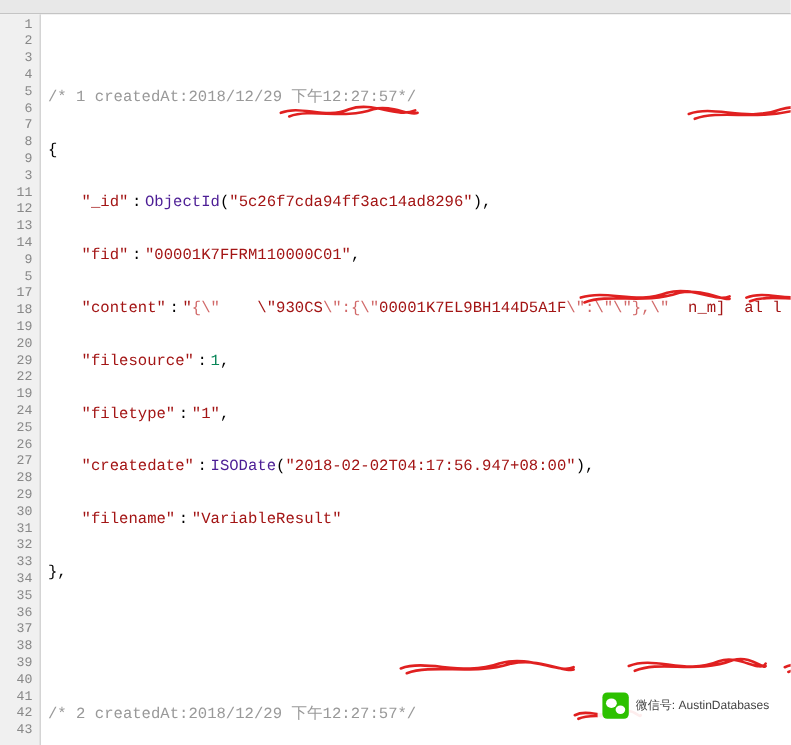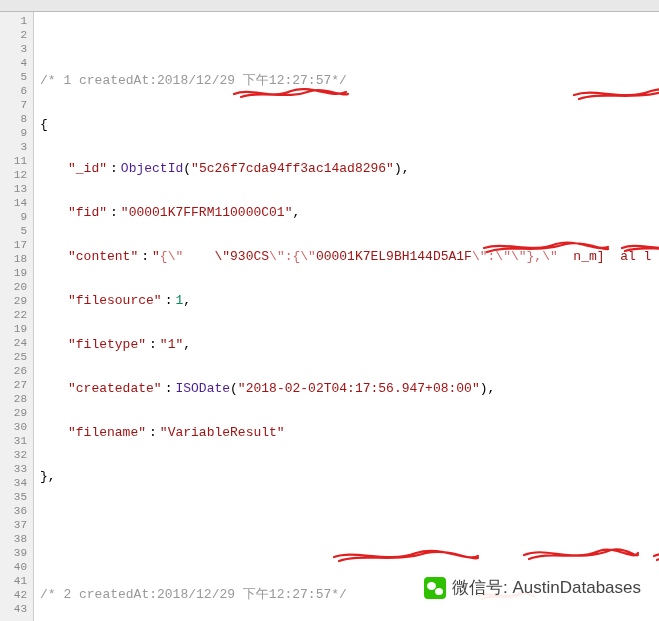--- a/index.html
+++ b/index.html
@@ -71,26 +71,26 @@
     fill: none;
     stroke-linecap: round;
     stroke-linejoin: round;
   }
 
   .wechat-bubble {
     position: absolute;
     bottom: 20px;
     right: 14px;
     display: flex;
-    align-items: flex-end;
+    align-items: center;
     background: rgba(255,255,255,0.92);
     padding: 2px 4px;
     border-radius: 4px;
     font-family: "Microsoft YaHei", sans-serif;
-    font-size: 17px;
+    font-size: 10px;
     color: #444;
   }
   .wechat-icon {
     width: 22px; height: 22px;
     background: #2dc100;
     border-radius: 4px;
     margin-right: 6px;
     position: relative;
   }
   .wechat-icon::before, .wechat-icon::after {

